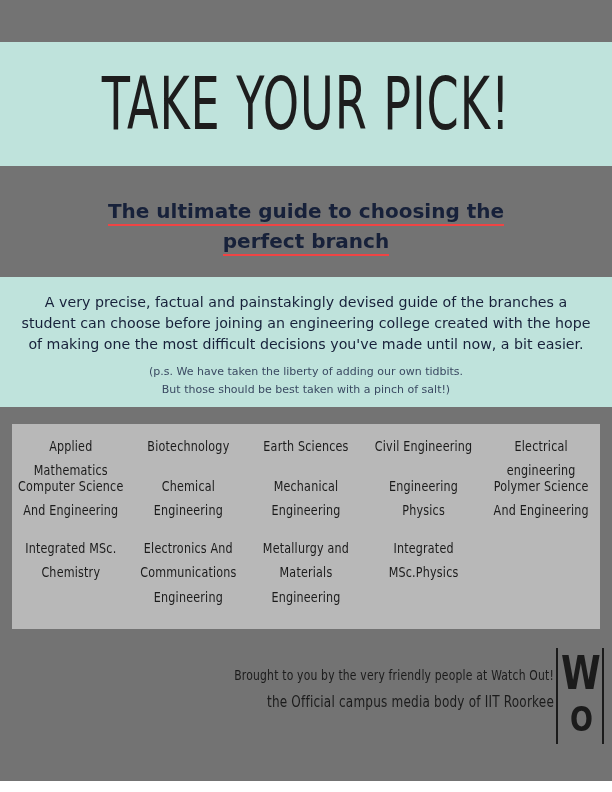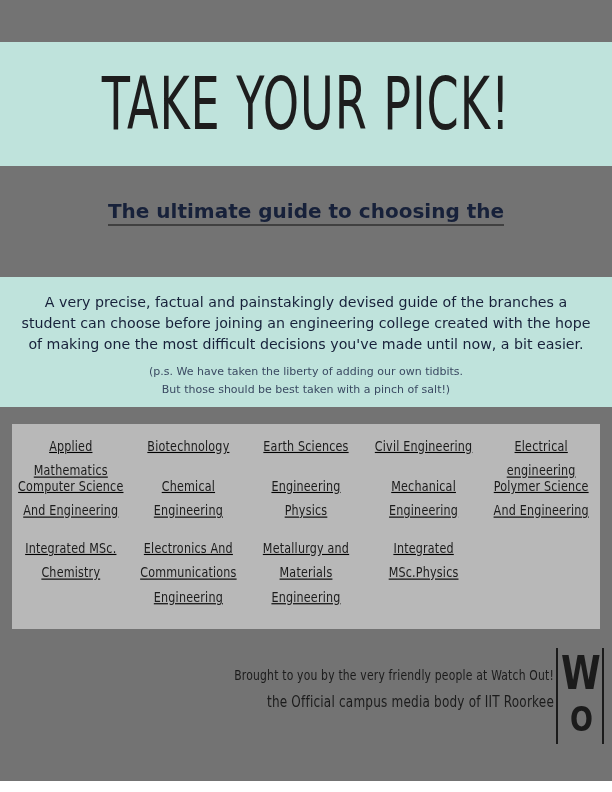--- a/index.html
+++ b/index.html
@@ -52,21 +52,21 @@
     top: 196px;
     width: 612px;
     text-align: center;
     color: #17213a;
     font-family: "DejaVu Sans", sans-serif;
     font-size: 20px;
     font-weight: 700;
     line-height: 30px;
   }
   .subtitle span {
-    border-bottom: 2px solid #404040;
+    border-bottom: 2px solid #ef4444;
     padding-bottom: 1px;
   }
 
   
   .intro-band {
     position: absolute;
     left: 0;
     top: 277px;
     width: 612px;
     height: 130px;
@@ -104,21 +104,20 @@
     height: 205px;
     background: #b8b8b8;
   }
   .grid {
     position: absolute;
     inset: 0;
     display: grid;
     grid-template-columns: repeat(5, 1fr);
     grid-template-rows: 40px 62px 103px;
     align-items: start;
-    text-decoration: underline;
   }
   .cell {
     display: flex;
     align-items: flex-start;
     justify-content: center;
     padding: 10px 4px 0 4px;
     text-align: center;
     color: #1b1b1b;
     font-family: "DejaVu Sans Condensed", "Liberation Sans Narrow", "Liberation Sans", sans-serif;
     font-size: 12.4px;
@@ -216,20 +215,21 @@
 <body>
 
 <div class="page">
 
   <div class="title-band">
     <div class="title-text">Take your pick!</div>
   </div>
 
   <div class="subtitle">
     <span>The ultimate guide to choosing the </span><br>
+    <span>perfect branch</span>
   </div>
 
   <div class="intro-band">
     <div class="intro-text">A very precise, factual and painstakingly devised guide of the branches a student can choose before joining an engineering college created with the hope of making one the most difficult decisions you've made until now, a bit easier.</div>
     <div class="intro-note">
       <div>(p.s. We have taken the liberty of adding our own tidbits.</div>
       <div>But those should be best taken with a pinch of salt!)</div>
     </div>
   </div>
 
@@ -251,24 +251,24 @@
           <span>Electrical engineering</span>
         </div>
 
       <div class="cell row2">
           <span>Computer Science And Engineering</span>
         </div>
       <div class="cell row2">
           <span>Chemical Engineering</span>
         </div>
       <div class="cell row2">
+          <span>Mechanical Engineering</span>
+        </div>
+      <div class="cell row2">
           <span>Engineering Physics</span>
-        </div>
-      <div class="cell row2">
-          <span>Mechanical Engineering</span>
         </div>
       <div class="cell row2">
           <span>Polymer Science And Engineering</span>
         </div>
 
       <div class="cell row3">
           <span>Integrated MSc. Chemistry</span>
         </div>
       <div class="cell row3">
           <span>Electronics And Communications Engineering</span>

